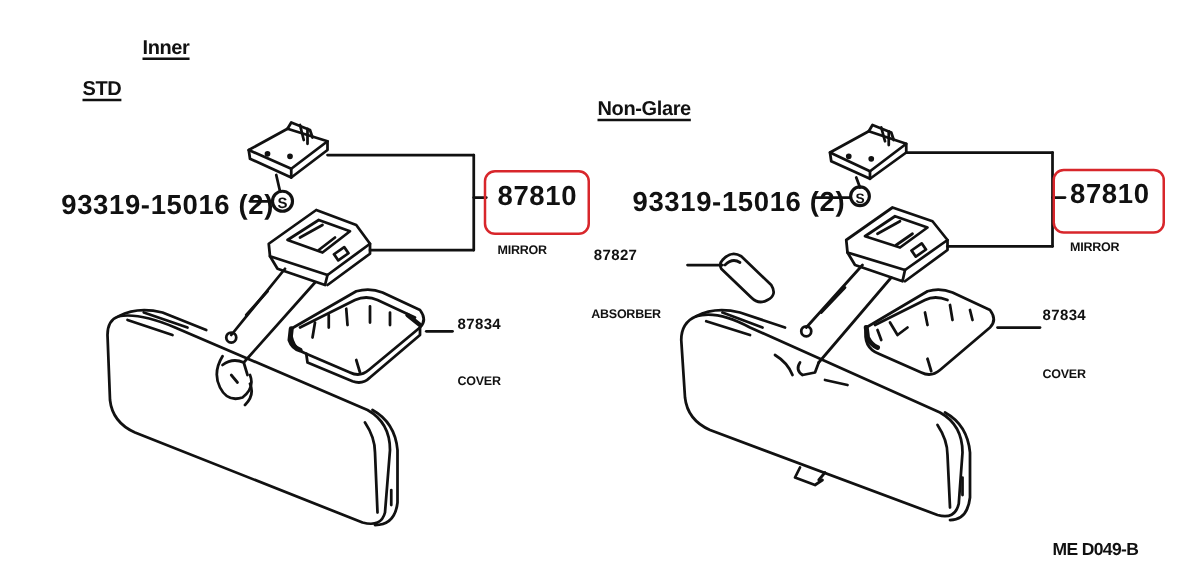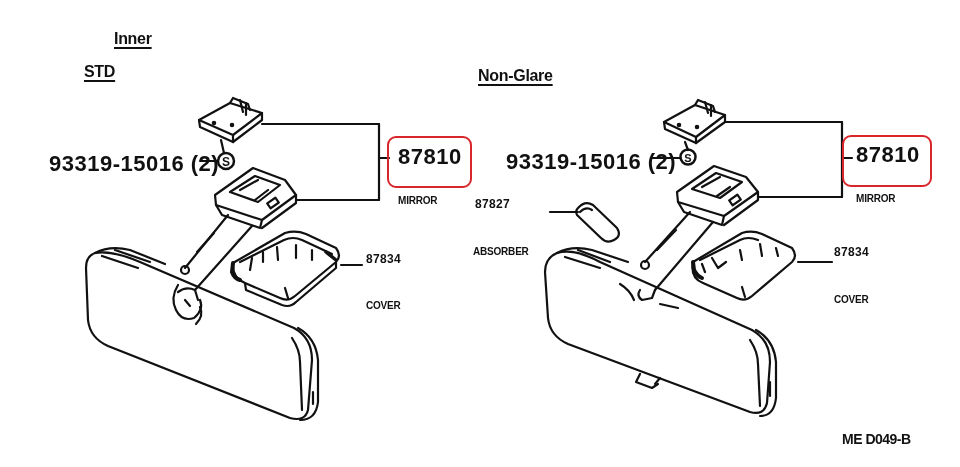--- a/index.html
+++ b/index.html
@@ -11,22 +11,22 @@
   .partnum-sm { font-size: 12px; letter-spacing: 0.3px; }
   .partname { font-size: 10px; letter-spacing: -0.2px; margin-top: 30px; }
   .redbox { position: absolute; border: 2.5px solid #d8262b; border-radius: 9px; box-sizing: border-box; }
   svg.art { position: absolute; left: 0; top: 0; }
   .code { font-size: 14px; letter-spacing: -0.5px; }
 </style>
 </head>
 <body>
 
 <div class="lbl heading" style="left:66px; top:31px;margin-left:48px;">Inner</div>
-<div class="lbl heading" style="left:84px; top:64px;">STD</div>
-<div class="lbl heading" style="left:478px; top:68px;">Non-Glare</div>
+<div class="lbl heading" style="left:66px; top:64px;">STD</div>
+<div class="lbl heading" style="left:478px; top:80px;">Non-Glare</div>
 
 <svg class="art" width="960" height="467" viewBox="0 0 960 467" fill="none" stroke="#111" stroke-width="2.2" stroke-linejoin="round" stroke-linecap="round">
 
   <g>
 
     <g>
       <path d="M199 120 L230 103 L262 113 L233 135 Z"></path>
       <path d="M199 120 L200 127 L233 142 L233 135"></path>
       <path d="M233 142 L262 120 L262 113"></path>
       <path d="M230 103 L233 98 L248 104 L250 110"></path>

